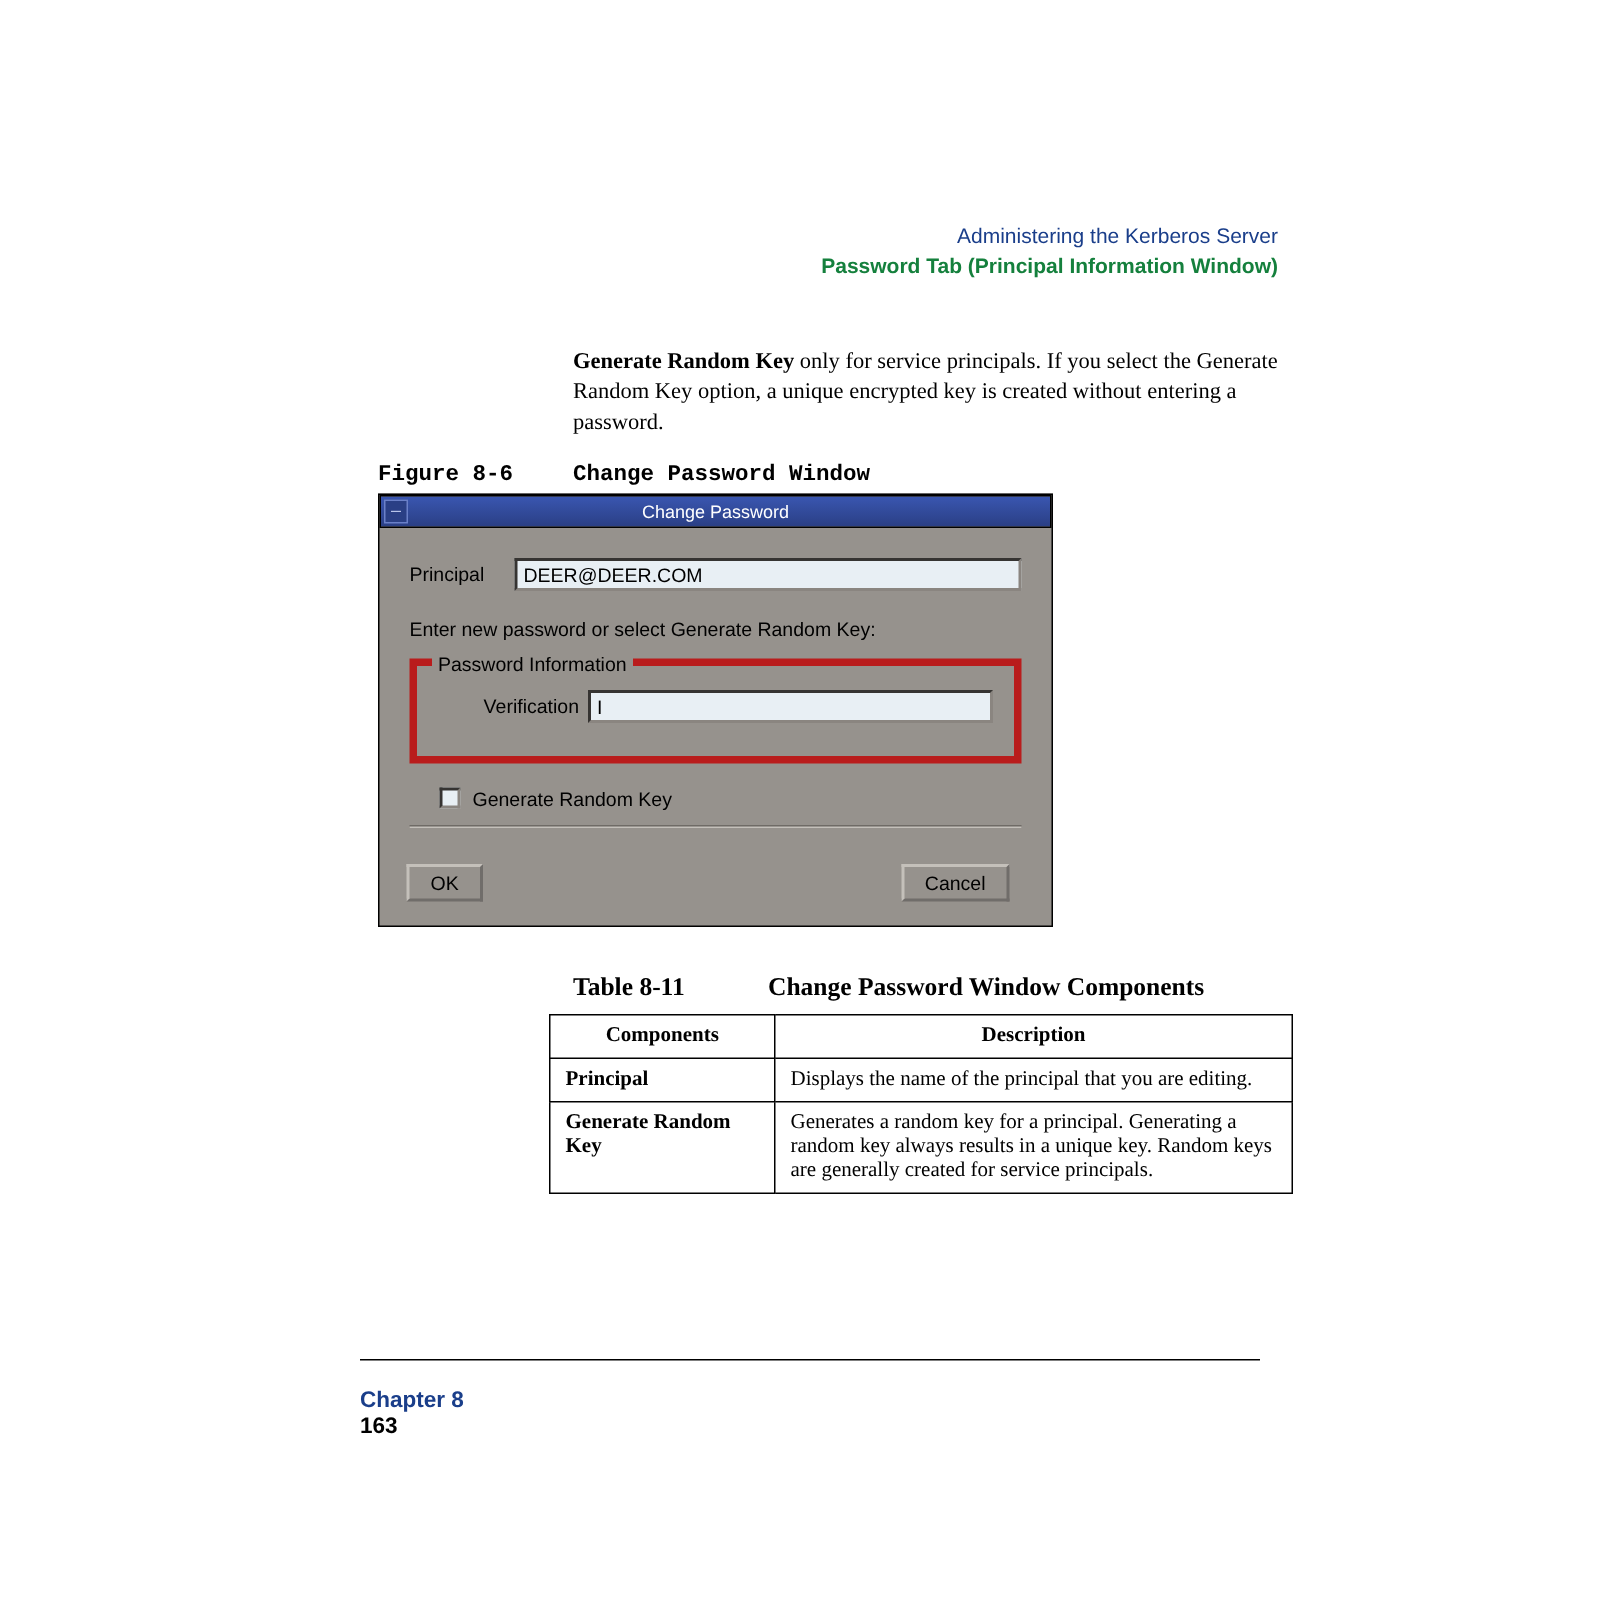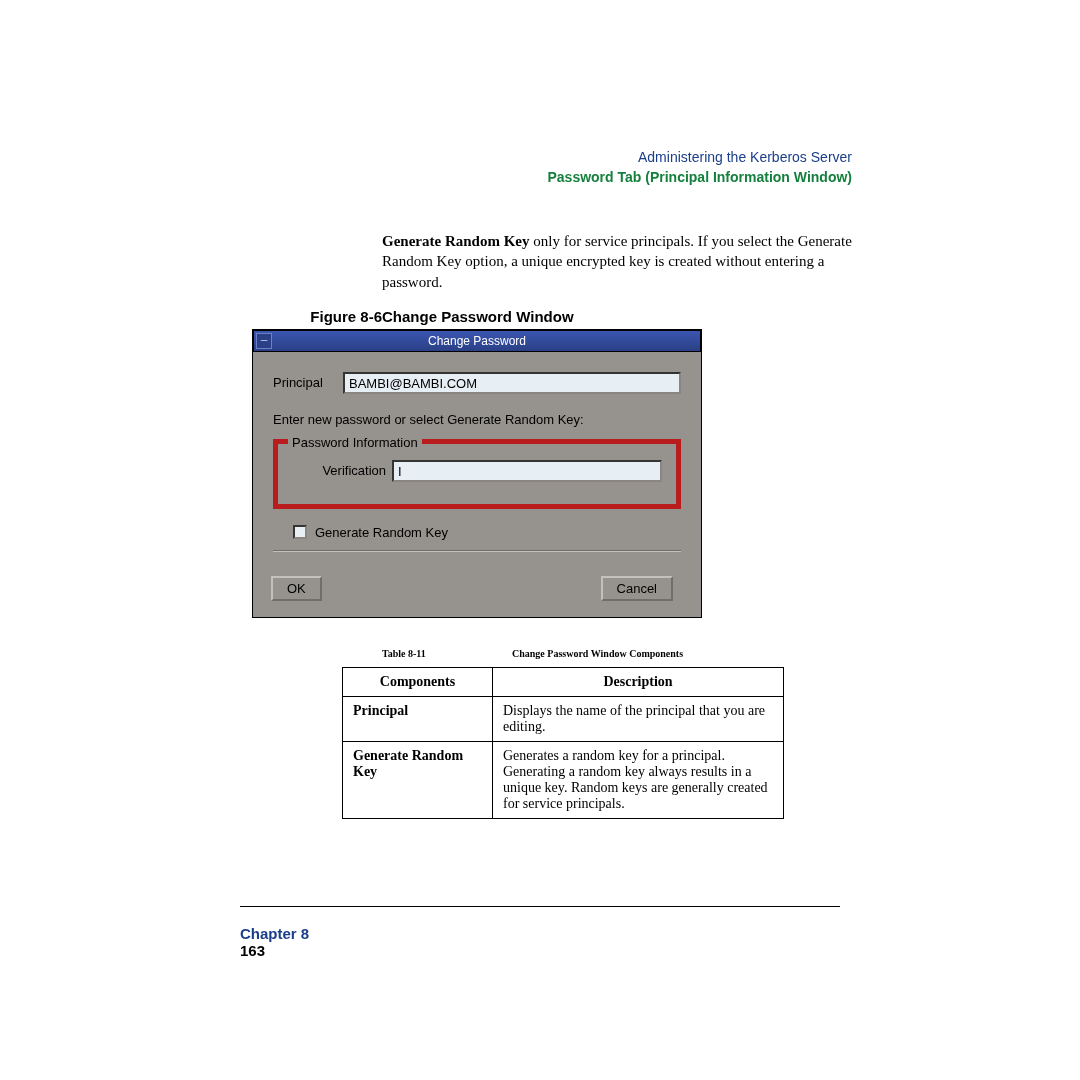--- a/index.html
+++ b/index.html
@@ -27,25 +27,24 @@
   .body-text {
     margin-top: 44px;
     font-family: "Century Schoolbook", "Times New Roman", serif;
     font-size: 15px;
     line-height: 1.35;
     padding-left: 130px;
   }
   .body-text b { font-weight: bold; }
   .fig-row {
     margin-top: 16px;
-    font-family: Liberation Sans, sans-serif;
+    font-family: Liberation Mono, monospace;
     font-size: 15px;
     font-weight: bold;
     display: flex;
-    text-align: right;
   }
   .fig-row .fig-num { width: 130px; }
   .screenshot { width: 450px; margin-top: 4px; }
   .win {
     width: 450px;
     background: #96928d;
     font-family: Arial, Helvetica, sans-serif;
     font-size: 13px;
     border: 1px solid #000;
   }
@@ -103,27 +102,27 @@
   }
   .after-text {
     margin-top: 20px;
     padding-left: 130px;
     font-family: "Century Schoolbook", "Times New Roman", serif;
     font-size: 15px;
   }
   .tbl-cap {
     margin-top: 30px;
     font-family: "Century Schoolbook", "Times New Roman", serif;
-    font-size: 10px; font-weight: bold;
+    font-size: 17px; font-weight: bold;
     display: flex; padding-left: 130px;
   }
   .tbl-cap .tnum { width: 130px; }
   .tbl {
-    margin-top: 8px; margin-left: 90px;
-    border-collapse: collapse; width: 442px;
+    margin-top: 8px; margin-left: 114px;
+    border-collapse: collapse; width: 496px;
     font-family: "Century Schoolbook", "Times New Roman", serif;
     font-size: 14px;
   }
   .tbl th, .tbl td { border: 1px solid #000; padding: 6px 10px; text-align: left; vertical-align: top; }
   .tbl th { font-weight: bold; text-align: center; }
   .tbl th:first-child, .tbl td:first-child { width: 150px; font-weight: bold; }
   .tbl td.desc { font-weight: normal; }
   .footer {
     position: absolute;
     left: 240px; width: 600px;
@@ -158,21 +157,21 @@
 
   <div class="screenshot">
     <div class="win">
       <div class="titlebar">
         <div class="wm-btn">–</div>
         <span>Change Password</span>
       </div>
       <div class="win-body">
         <div class="row">
           <div class="lbl">Principal</div>
-          <div class="fld">BAMBI@BAMBI.COM</div>
+          <div class="fld">DEER@DEER.COM</div>
         </div>
         <div class="prompt">Enter new password or select Generate Random Key:</div>
         <div class="groupbox">
           <div class="legend">Password Information</div>
           <div class="grow">
             <div class="glbl">Verification</div>
             <div class="gfld" style="padding:2px 4px; font-size:13px;">I</div>
           </div>
         </div>
         <div class="chk-row">

